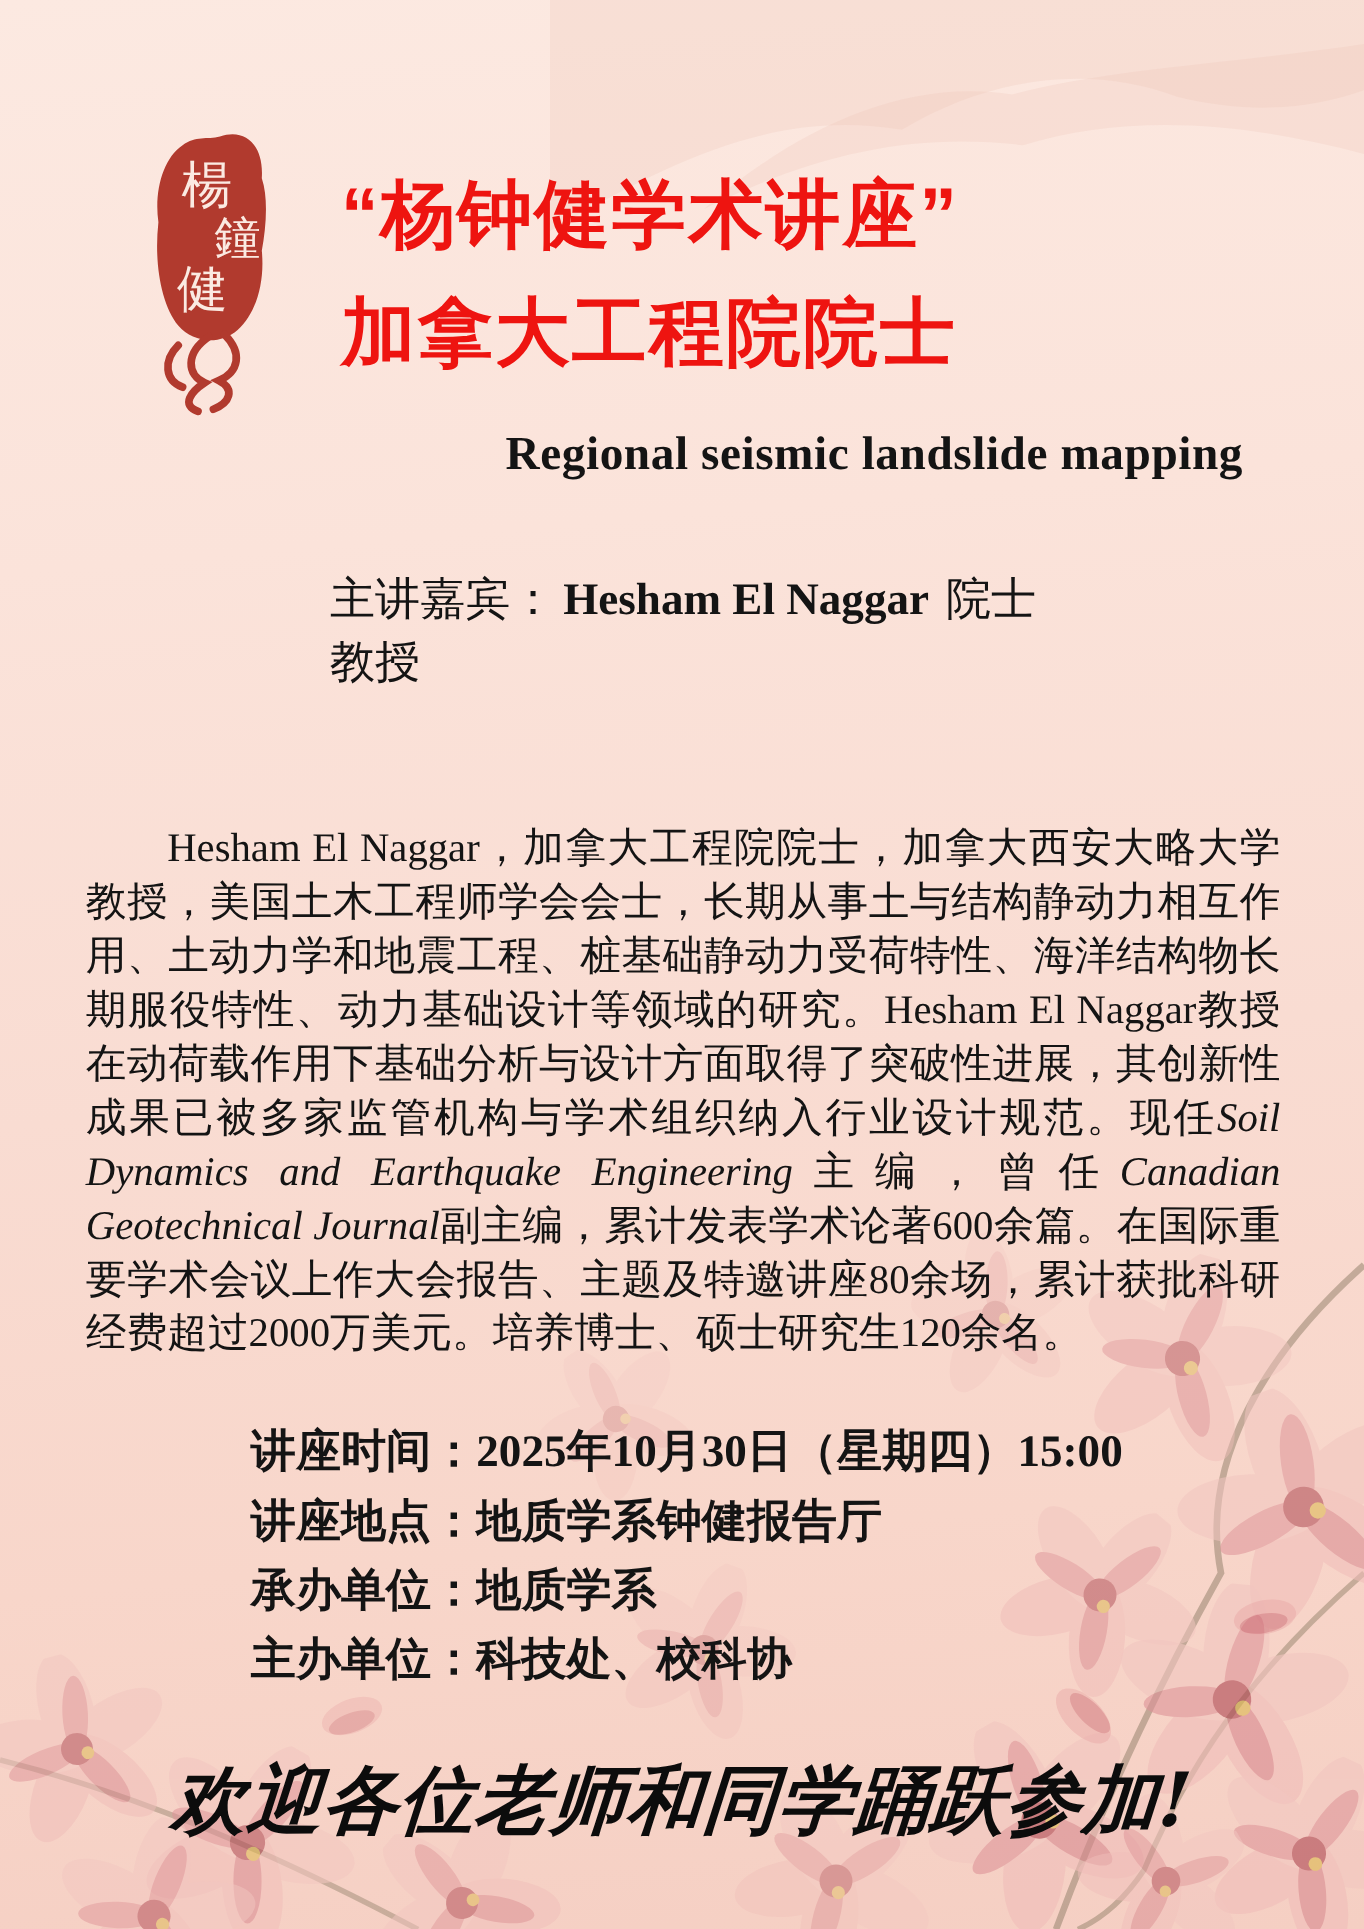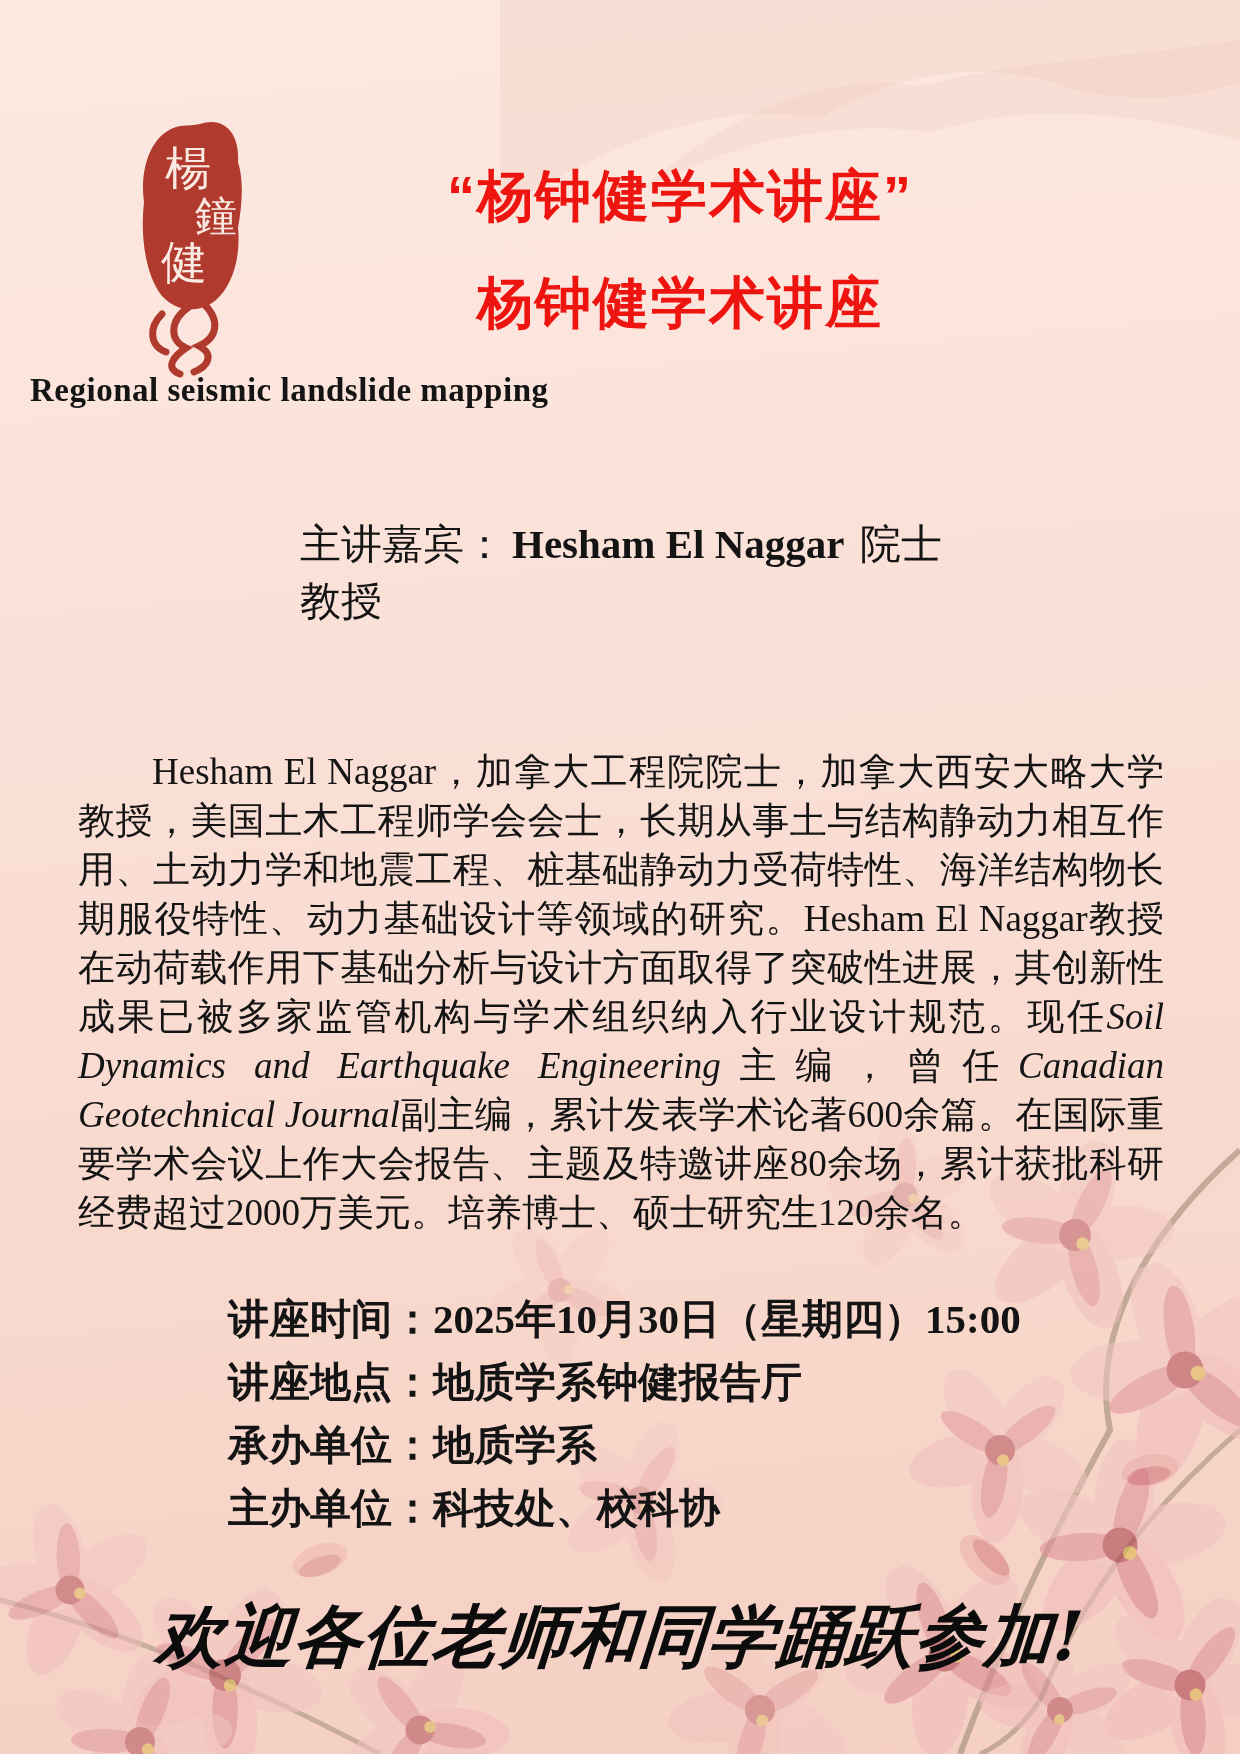--- a/index.html
+++ b/index.html
@@ -10,33 +10,33 @@
     background:linear-gradient(175deg,#fce9e1 0%,#fbe3da 28%,#f9dcd2 55%,#f8d6ca 78%,#f5cfc3 100%);
     font-family:"Liberation Serif","DejaVu Serif",serif;
     color:#141414;
   }
   .bg-art{position:absolute;left:0;top:0;width:1240px;height:1754px;pointer-events:none;}
   
   .seal{position:absolute;left:128px;top:118px;width:140px;height:262px;}
   
   .title-block{
     position:absolute;left:310px;top:142px;width:740px;
-    text-align:center;
+    text-align:left;
     font-family:"Liberation Sans","DejaVu Sans",sans-serif;
     font-weight:bold;
     color:var(--title_red,#ee1410);
-    font-size:56px;line-height:107px;
+    font-size:68px;line-height:107px;
     letter-spacing:2px;
     white-space:nowrap;
   }
   
   .en-title{
-    position:absolute;left:30px;top:372px;width:1100px;
-    text-align:left;
-    font-weight:bold;font-size:33px;
+    position:absolute;left:30px;top:388px;width:1100px;
+    text-align:right;
+    font-weight:bold;font-size:43px;
     letter-spacing:0.5px;
   }
   
   .speakers{position:absolute;left:300px;top:516px;font-size:41px;line-height:57px;}
   .speaker-row{display:flex;align-items:center;}
   .speaker-label{width:212px;}
   .speaker-name{width:348px;}
   .speaker-name.en{font-weight:bold;}
   
   .bio{
@@ -166,21 +166,21 @@
     <text x="56" y="160" text-anchor="middle" font-size="46" fill="#fbeae2" font-family="Liberation Serif, DejaVu Serif, serif">健</text>
     <g fill="none" stroke="#b13a2e" stroke-width="7" stroke-linecap="round">
       <path d="M62,188 C40,203 42,223 58,230 C46,238 36,250 52,256"></path>
       <path d="M76,186 C93,203 89,220 71,228 C86,236 81,248 66,254"></path>
       <path d="M34,196 C20,210 22,228 38,234"></path>
     </g>
   </svg>
 
   <div class="title-block">
     <div>“杨钟健学术讲座”</div>
-    <div>杨钟健学术讲座</div>
+    <div>加拿大工程院院士</div>
   </div>
 
   <div class="en-title">Regional seismic landslide mapping</div>
 
   <div class="speakers">
     <div class="speaker-row">
       <span class="speaker-label">主讲嘉宾：</span>
       <span class="speaker-name en">Hesham El Naggar</span>
       <span class="speaker-title">院士</span>
     </div>

